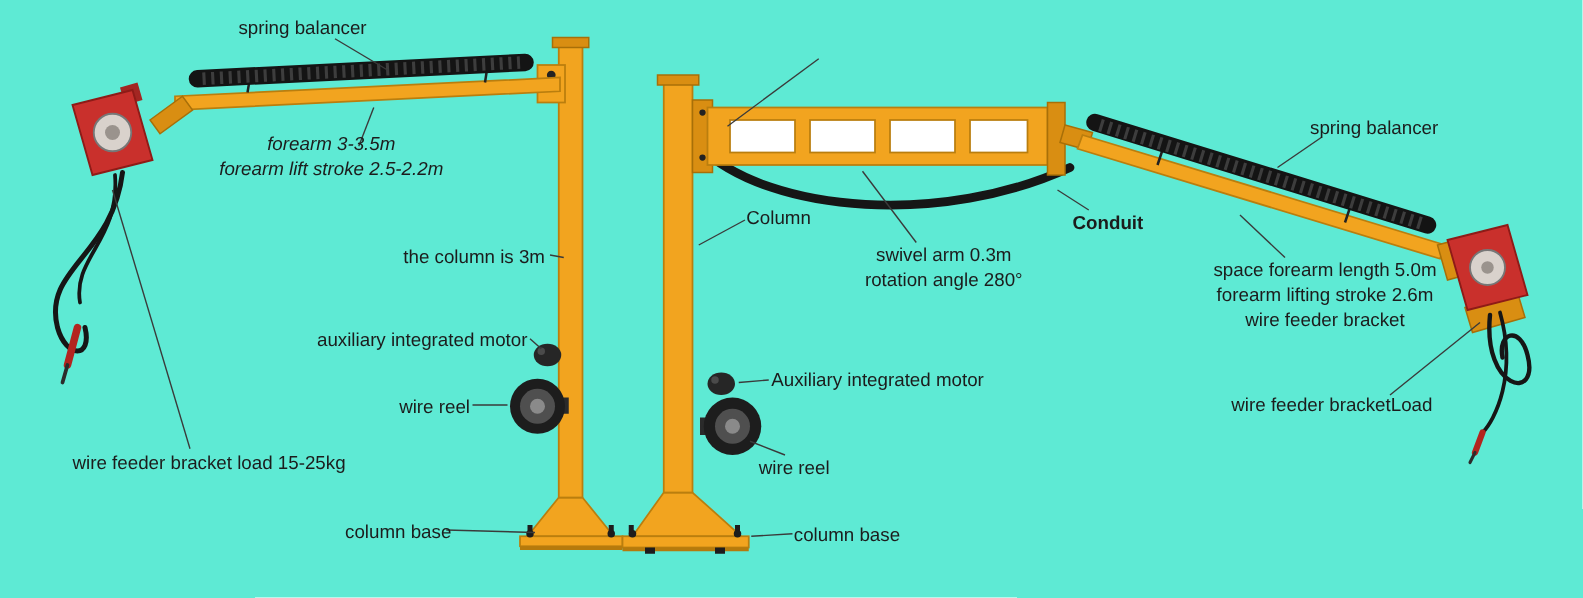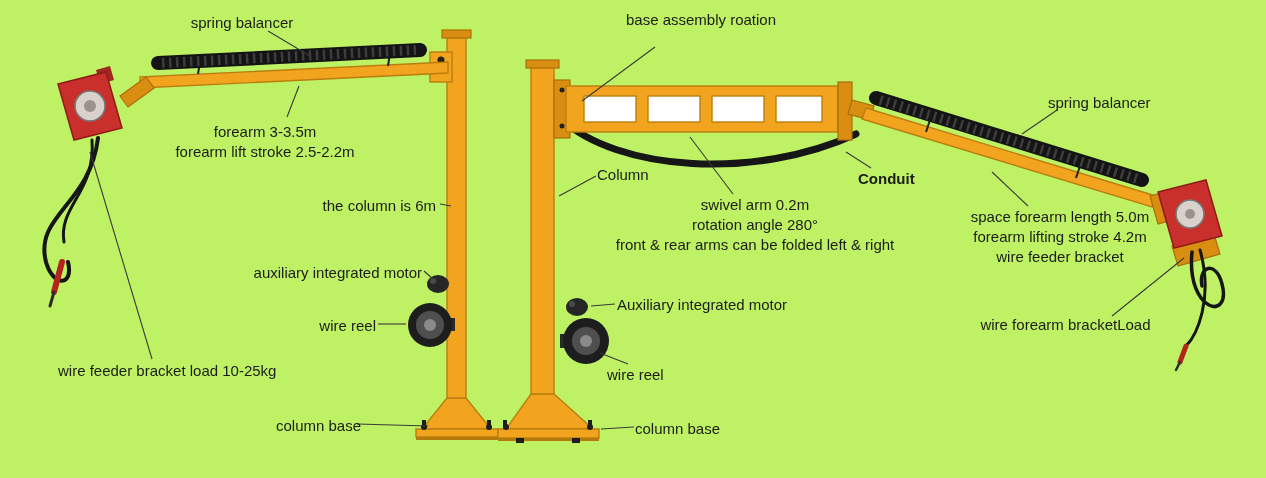--- a/index.html
+++ b/index.html
@@ -1,17 +1,17 @@
 <!DOCTYPE html>
 <html><head>
 <meta charset="utf-8">
 <style>
   html,body{margin:0;padding:0;background:#ffffff;}
   .canvas{
-    position:relative;width:1266px;height:478px;background:#bef264;
+    position:relative;width:1266px;height:478px;background:#5eead4;
     font-family:"Liberation Sans", sans-serif;overflow:hidden;
   }
   .art{position:absolute;left:0;top:0;}
   .label{position:absolute;font-size:15px;color:#1c1c1c;line-height:1.32;white-space:nowrap;}
   .center{text-align:center;}
   .right{text-align:right;}
   
   .orange{fill:#F2A41F;stroke:#BA7E0E;stroke-width:1.4;}
   .orangeD{fill:#D98E12;stroke:#A86F08;stroke-width:1.2;}
   .win{fill:#ffffff;stroke:#BA7E0E;stroke-width:1.4;}
@@ -174,60 +174,58 @@
       <line class="leader" x1="1028" y1="206" x2="992" y2="172"></line>
       <line class="leader" x1="615" y1="304" x2="591" y2="306"></line>
       <line class="leader" x1="628" y1="364" x2="600" y2="353"></line>
       <line class="leader" x1="1112" y1="316" x2="1184" y2="258"></line>
       <line class="leader" x1="634" y1="427" x2="601" y2="429"></line>
     </g>
   </svg>
 
   <div class="label center" style="left:162px;top:13px;width:160px;">spring balancer</div>
 
-  <div class="label center" style="left:150px;top:122px;width:230px;">
+  <div class="label center" style="left:150px;top:106px;width:230px;font-style:italic;">
     <div>forearm 3-3.5m</div>
     <div>forearm lift stroke 2.5-2.2m</div>
   </div>
 
-  <div class="label right" style="left:288px;top:196px;width:148px;">the column is 6m</div>
+  <div class="label right" style="left:288px;top:196px;width:148px;">the column is 3m</div>
 
   <div class="label right" style="left:228px;top:263px;width:194px;">auxiliary integrated motor</div>
 
   <div class="label right" style="left:300px;top:316px;width:76px;">wire reel</div>
 
-  <div class="label" style="left:58px;top:361px;">wire feeder bracket load 10-25kg</div>
+  <div class="label" style="left:58px;top:361px;">wire feeder bracket load 15-25kg</div>
 
   <div class="label right" style="left:276px;top:416px;width:80px;">column base</div>
 
   <div class="label center" style="left:606px;top:10px;width:190px;">
-    <div>base assembly roation</div>
   </div>
 
   <div class="label" style="left:597px;top:165px;">Column</div>
 
   <div class="label center" style="left:605px;top:195px;width:300px;">
-    <div>swivel arm 0.2m</div>
+    <div>swivel arm 0.3m</div>
     <div>rotation angle 280°</div>
-    <div>front &amp; rear arms can be folded left &amp; right</div>
   </div>
 
   <div class="label" style="left:858px;top:169px;font-weight:bold;">Conduit</div>
 
   <div class="label" style="left:1048px;top:93px;">spring balancer</div>
 
   <div class="label center" style="left:930px;top:207px;width:260px;">
     <div>space forearm length 5.0m</div>
-    <div>forearm lifting stroke 4.2m</div>
+    <div>forearm lifting stroke 2.6m</div>
     <div>wire feeder bracket</div>
   </div>
 
   <div class="label" style="left:617px;top:295px;">Auxiliary integrated motor</div>
 
   <div class="label" style="left:607px;top:365px;">wire reel</div>
 
   <div class="label center" style="left:973px;top:315px;width:185px;">
-    <div>wire forearm bracketLoad</div>
+    <div>wire feeder bracketLoad</div>
   </div>
 
   <div class="label" style="left:635px;top:419px;">column base</div>
 
 </div>
 
 </body></html>

